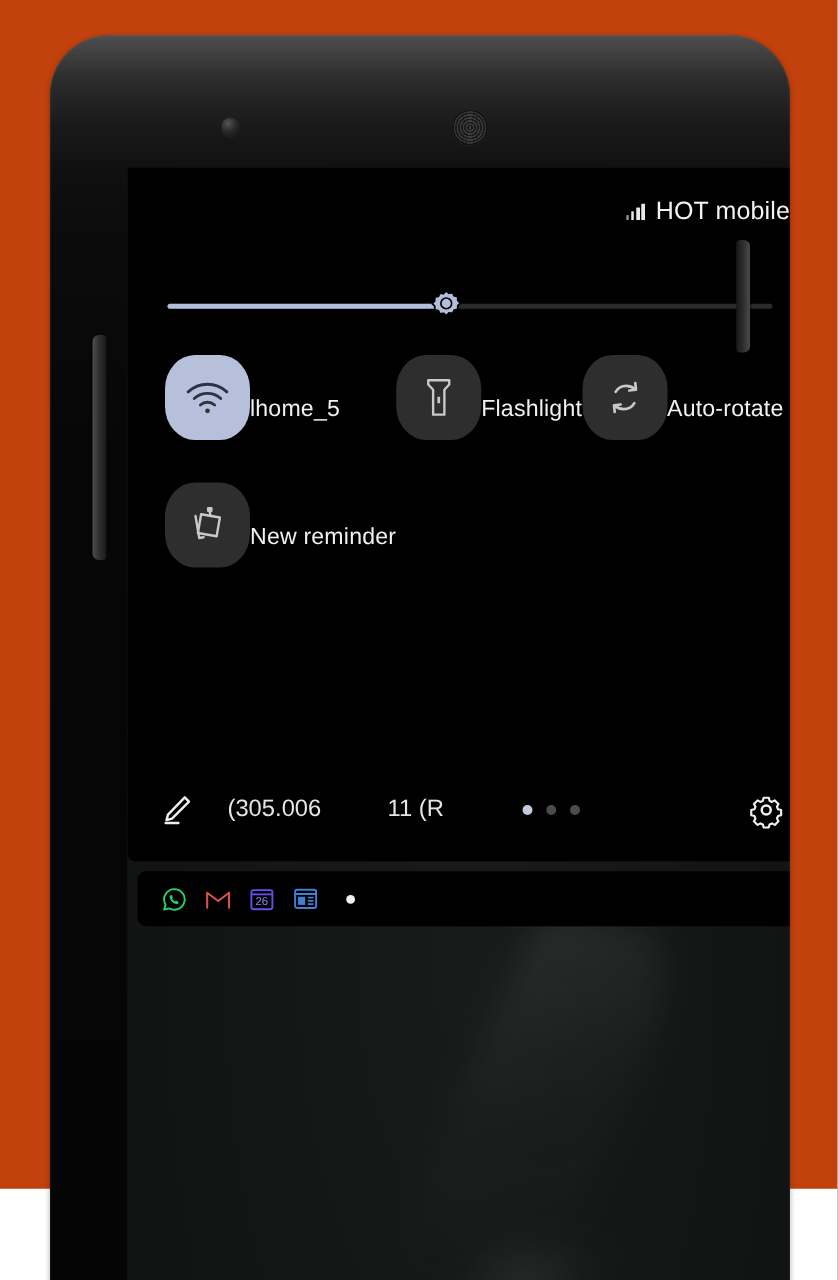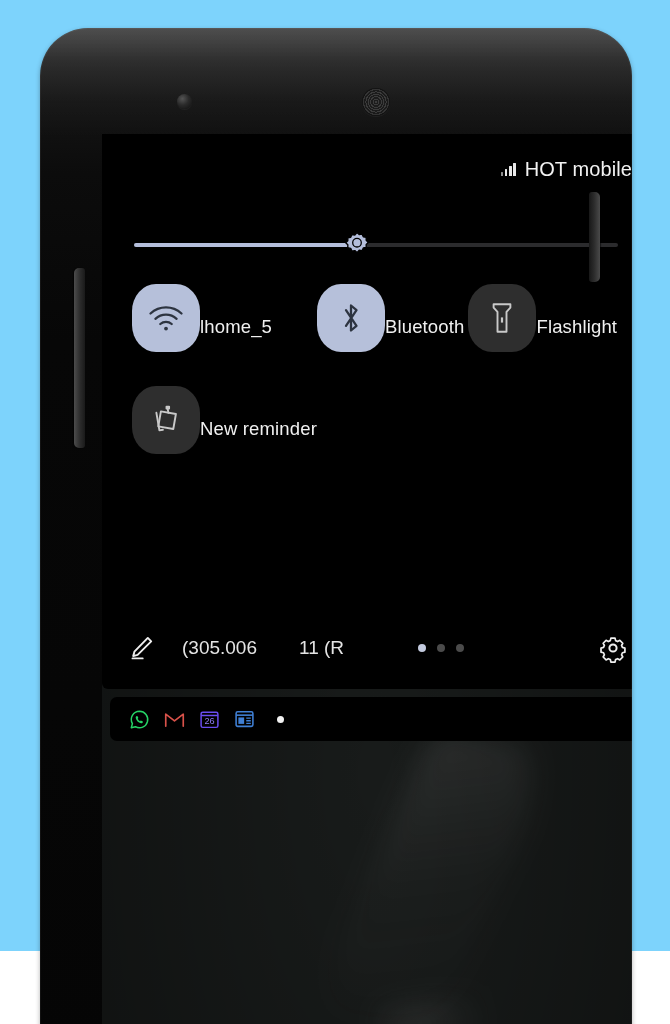--- a/index.html
+++ b/index.html
@@ -9,21 +9,21 @@
     height: 1024px;
     background: #ffffff;
     font-family: "Liberation Sans", sans-serif;
     overflow: hidden;
   }
 
   #stage {
     position: relative;
     width: 670px;
     height: 951px;
-    background: #7dd3fc;
+    background: #c2410c;
   }
 
   
   .phone-body {
     position: absolute;
     left: 40px;
     top: 28px;
     width: 592px;
     height: 1040px;
     border-radius: 48px 48px 26px 26px;
@@ -272,20 +272,21 @@
     display: flex;
     align-items: center;
     gap: 10px;
     white-space: nowrap;
     overflow: hidden;
     max-width: 78px;
   }
   .footer-page-label {
     font-size: 19px;
     color: #e4e4e4;
+    margin-left: 11px;
   }
   .page-dots {
     position: absolute;
     left: 316px;
     display: flex;
     gap: 11px;
     align-items: center;
   }
   .page-dots .dot {
     width: 8px; height: 8px;
@@ -379,39 +380,42 @@
               <svg width="36" height="30" viewBox="0 0 36 30" fill="none" stroke="currentColor" stroke-width="2.3" stroke-linecap="round">
                 <path d="M2.5 10.5C6.8 6.6 12.1 4.4 18 4.4s11.2 2.2 15.5 6.1"></path>
                 <path d="M7.4 15.8c2.9-2.6 6.6-4.1 10.6-4.1s7.7 1.5 10.6 4.1"></path>
                 <path d="M12.3 21c1.6-1.4 3.6-2.2 5.7-2.2s4.1.8 5.7 2.2"></path>
                 <circle cx="18" cy="25.6" r="1.9" fill="currentColor" stroke="none"></circle>
               </svg>
             </div>
             <div class="tile-label">lhome_5</div>
           </div>
 
-          <div class="tile">
-            <div class="tile-icon on">
-              <svg width="28" height="36" viewBox="0 0 28 36" fill="none" stroke="currentColor" stroke-width="2.3" stroke-linecap="round" stroke-linejoin="round">
-                <path d="M9 10.2L19.5 25.8 14 30.5V5.5l5.5 4.7L9 25.8"></path>
-              </svg>
-            </div>
-            <div class="tile-label">Bluetooth</div>
-          </div>
 
           <div class="tile">
             <div class="tile-icon off">
               <svg width="24" height="34" viewBox="0 0 24 34" fill="none" stroke="currentColor" stroke-width="1.9" stroke-linejoin="round">
                 <path d="M3.6 3.2h16.8v3.4l-3.9 4.2v19.9H7.5V10.8L3.6 6.6z"></path>
                 <path d="M10.9 16.4h2.2v5.2h-2.2z" fill="currentColor" stroke="none"></path>
               </svg>
             </div>
             <div class="tile-label">Flashlight</div>
           </div>
 
+          <div class="tile">
+            <div class="tile-icon off">
+              <svg width="34" height="34" viewBox="0 0 34 34" fill="none" stroke="currentColor" stroke-width="2.1" stroke-linecap="round" stroke-linejoin="round">
+                <path d="M9.5 12.5C11.2 9.6 14.4 7.7 18 7.7c2.5 0 4.8.9 6.6 2.4"></path>
+                <path d="M24.5 21.5C22.8 24.4 19.6 26.3 16 26.3c-2.5 0-4.8-.9-6.6-2.4"></path>
+                <path d="M25.2 5.4l.6 5.4-5.4.6"></path>
+                <path d="M8.8 28.6l-.6-5.4 5.4-.6"></path>
+              </svg>
+            </div>
+            <div class="tile-label">Auto-rotate</div>
+          </div>
 
 
           <div class="tile">
             <div class="tile-icon off">
               <svg width="34" height="34" viewBox="0 0 34 34" fill="none" stroke="currentColor" stroke-width="1.9" stroke-linejoin="round" stroke-linecap="round">
                 <path d="M7.4 9.8l3.0 17.6 3.5-.6"></path>
                 <path d="M11.9 8.4l15.0 2.6-2.6 15.0-15.0-2.6z"></path>
                 <path d="M18.5 4.6l.9 5.2"></path>
                 <path d="M17.5 3.6h2.6v2.0h-2.6z"></path>
               </svg>

